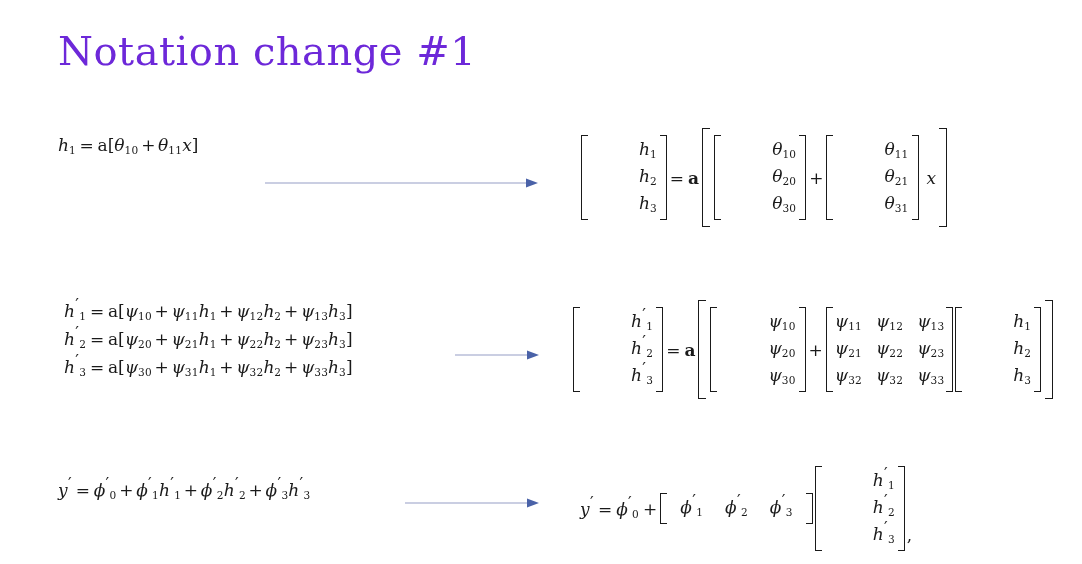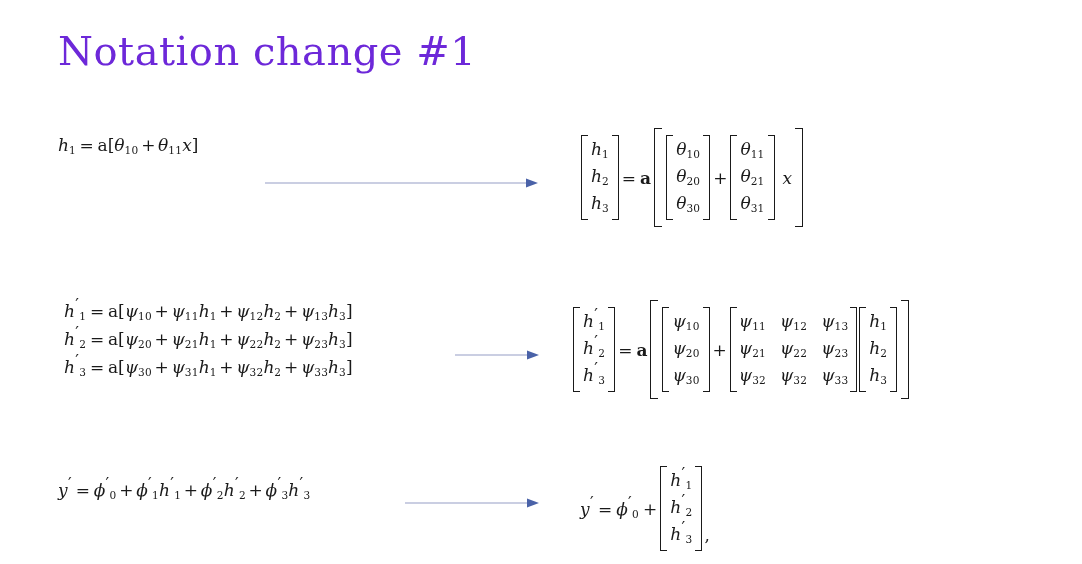--- a/index.html
+++ b/index.html
@@ -119,21 +119,21 @@
   
   .brk.outer { padding: 7px 11px; }
   .brk.outer::before, .brk.outer::after { width: 7px; }
 
   .colvec {
     display: flex;
     flex-direction: column;
     line-height: 25px;
     text-align: center;
   }
-  .colvec .cell { white-space: nowrap; padding: 0 1px; }
+  .colvec .cell { white-space: nowrap; padding: 0 1px; margin-left: 48px; }
 
   .gridmat {
     display: grid;
     line-height: 25px;
     justify-items: center;
   }
   .gridmat.cols3 { grid-template-columns: auto auto auto; column-gap: 14px; }
   .gridmat .cell { white-space: nowrap; }
 
   .rowvec {
@@ -273,20 +273,27 @@
     <polygon points="122,1.5 134,6 122,10.5" fill="#4a62a8"></polygon>
   </svg>
 </div>
 
 <div class="matrix-eq math" id="matrix-3">
   <span class="var mlabel">y<span class="prime">′</span></span>
   <span class="eq mlabel">=</span>
   <span class="greek mlabel">ϕ<span class="prime">′</span><sub>0</sub></span>
   <span class="op mlabel">+</span>
   <span class="brk">
+    <span class="rowvec">
+      <span class="cell greek">ϕ<span class="prime">′</span><sub>1</sub></span>
+      <span class="cell greek">ϕ<span class="prime">′</span><sub>2</sub></span>
+      <span class="cell greek">ϕ<span class="prime">′</span><sub>3</sub></span>
+    </span>
+  </span>
+  <span class="brk">
     <span class="colvec">
       <span class="cell var">h<span class="prime">′</span><sub>1</sub></span>
       <span class="cell var">h<span class="prime">′</span><sub>2</sub></span>
       <span class="cell var">h<span class="prime">′</span><sub>3</sub></span>
     </span>
   </span>
   <span class="trailing-comma">,</span>
 </div>
 
 </body></html>

